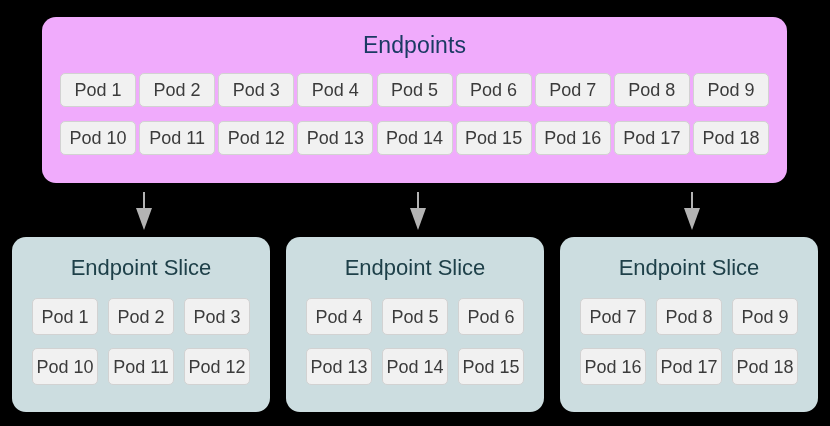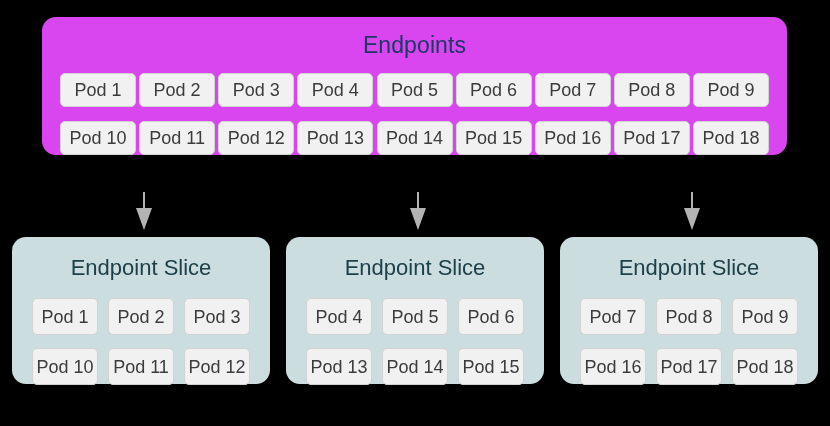--- a/index.html
+++ b/index.html
@@ -14,22 +14,22 @@
     overflow: hidden;
     font-family: "Liberation Sans", sans-serif;
   }
 
   
   #endpoints-panel {
     position: absolute;
     left: 42px;
     top: 17px;
     width: 745px;
-    height: 138px;
-    background: #d946ef;
+    height: 166px;
+    background: #f0abfc;
     border-radius: 14px;
     box-sizing: border-box;
   }
   #endpoints-title {
     text-align: center;
     color: #1a3a63;
     font-size: 23px;
     line-height: 23px;
     padding-top: 17px;
     letter-spacing: 0.1px;
@@ -69,21 +69,21 @@
   }
   #arrow-1 { left: 131px; }
   #arrow-2 { left: 405px; }
   #arrow-3 { left: 679px; }
 
   
   .slice-panel {
     position: absolute;
     top: 237px;
     width: 258px;
-    height: 147px;
+    height: 175px;
     background: #ccdde0;
     border-radius: 14px;
     box-sizing: border-box;
   }
   #slice-panel-0 { left: 12px; }
   #slice-panel-1 { left: 286px; }
   #slice-panel-2 { left: 560px; }
 
   .slice-title {
     text-align: center;

